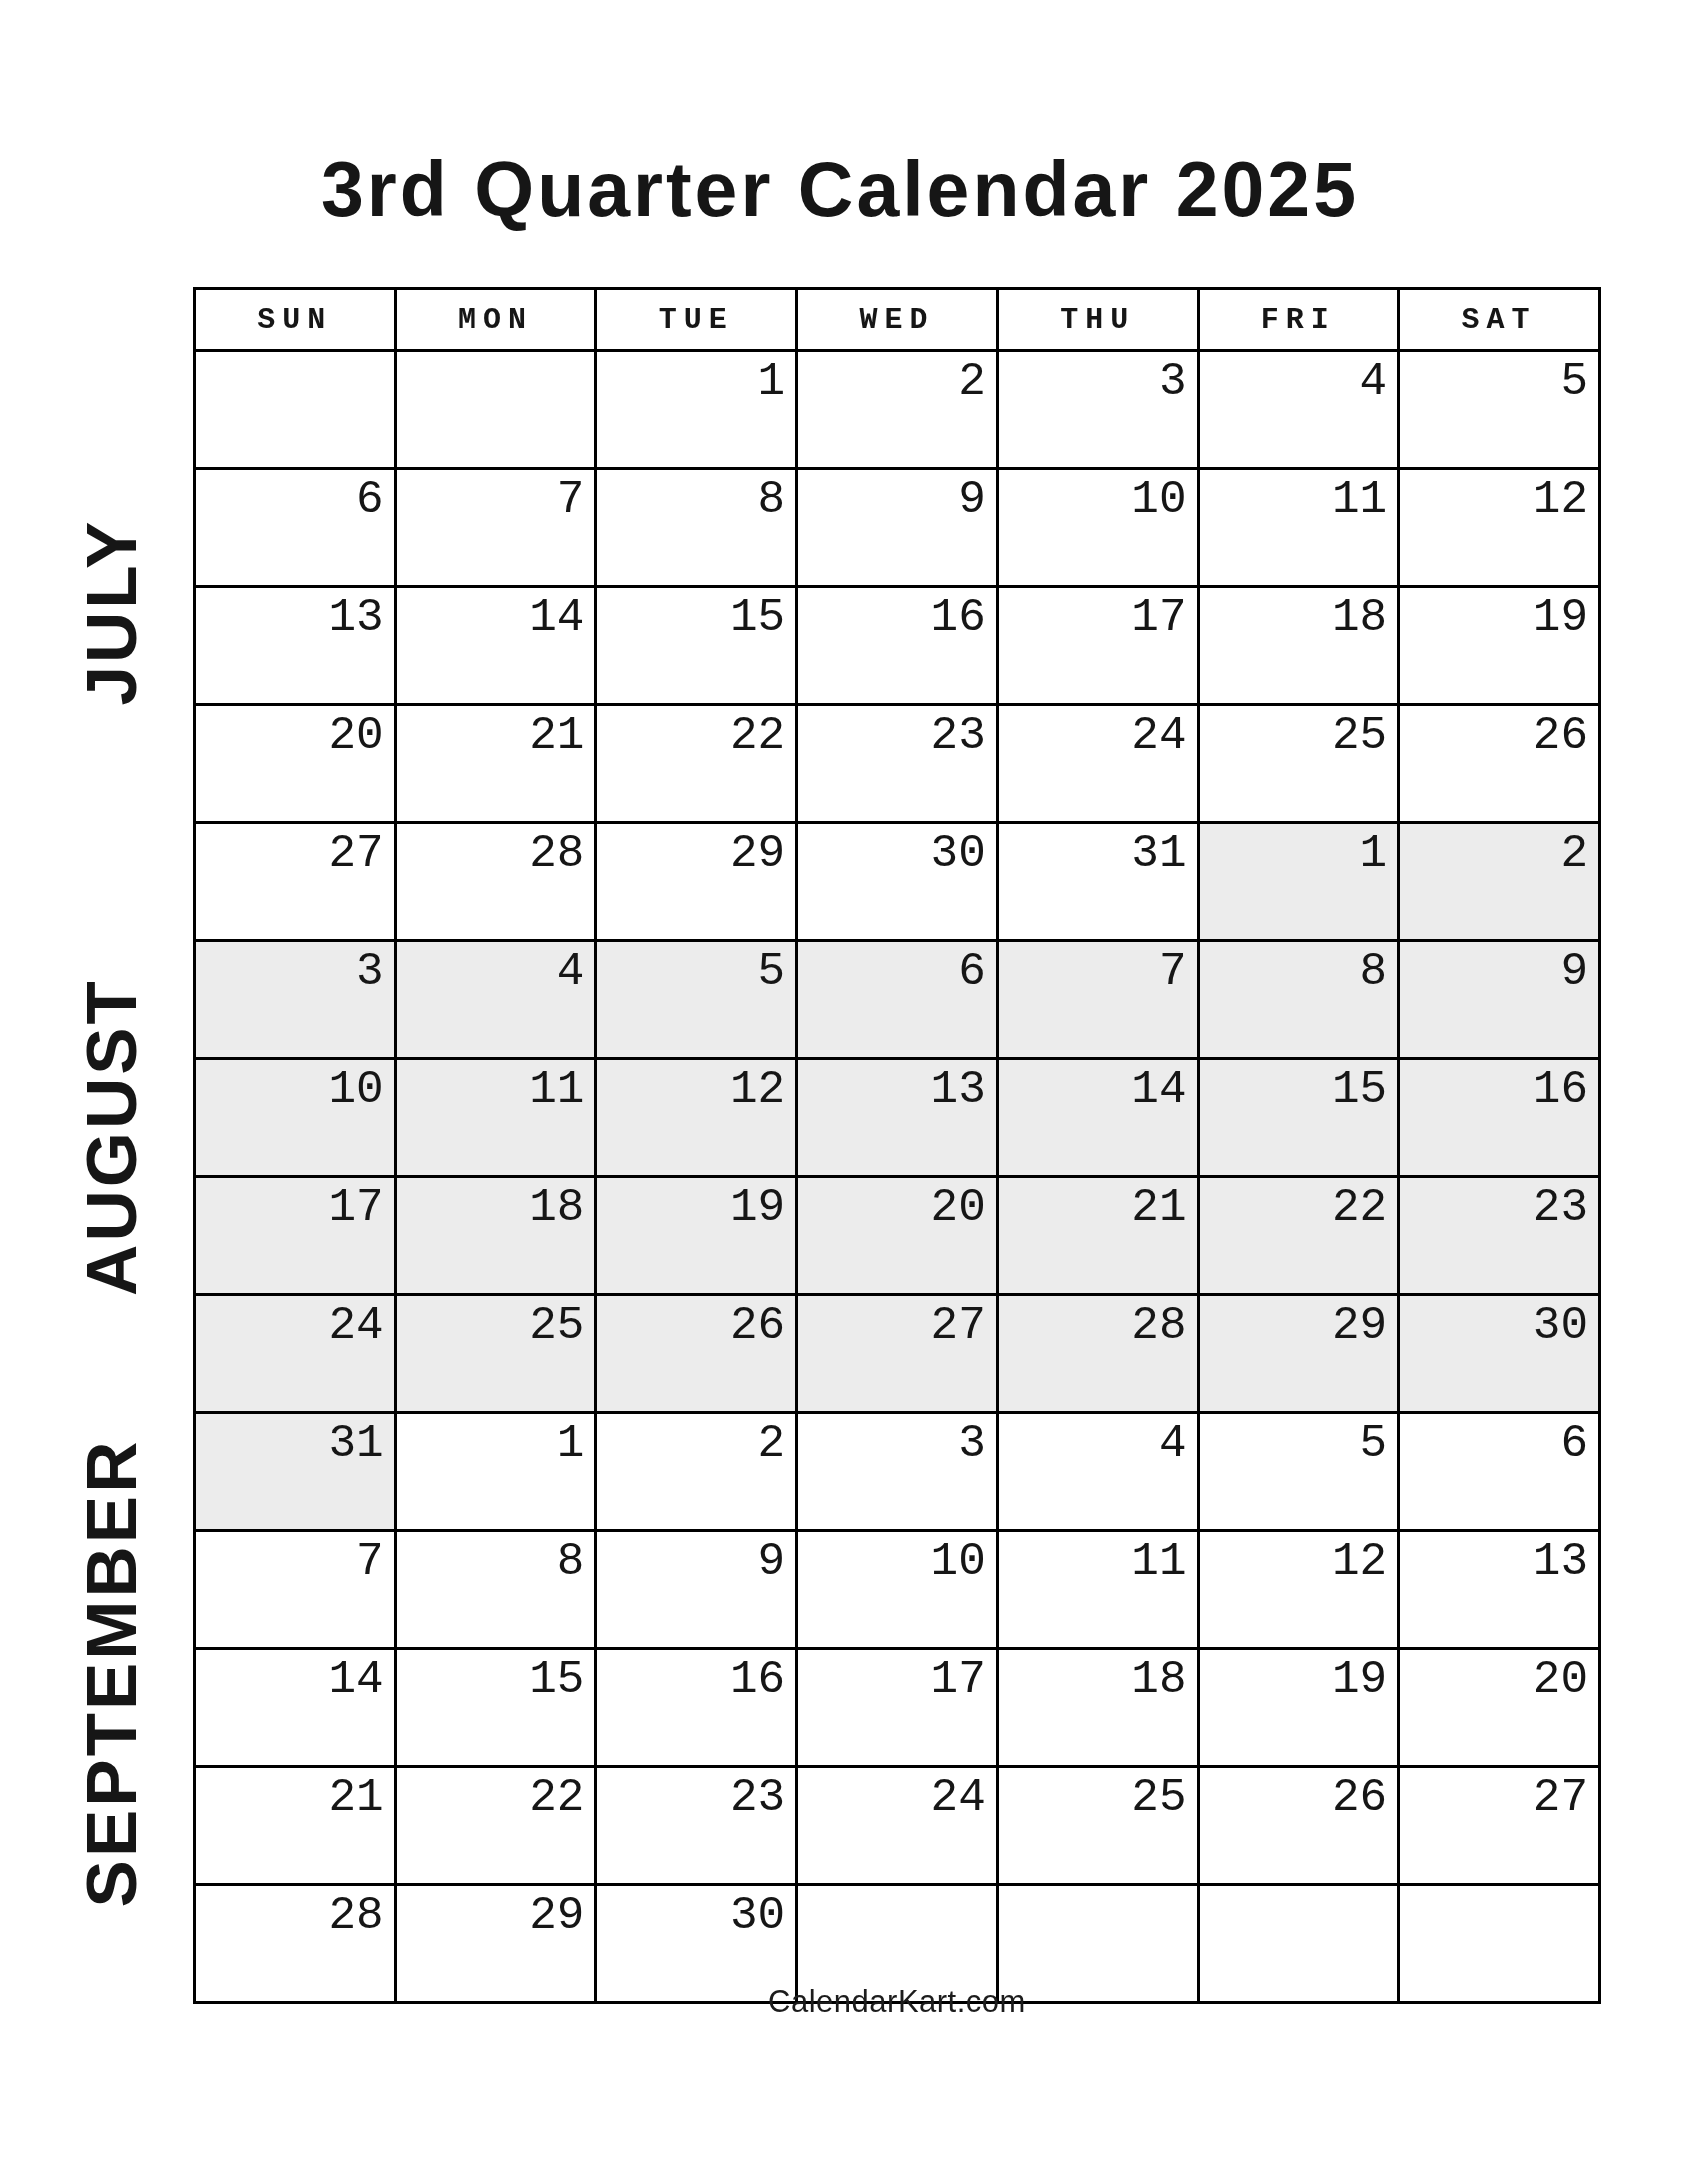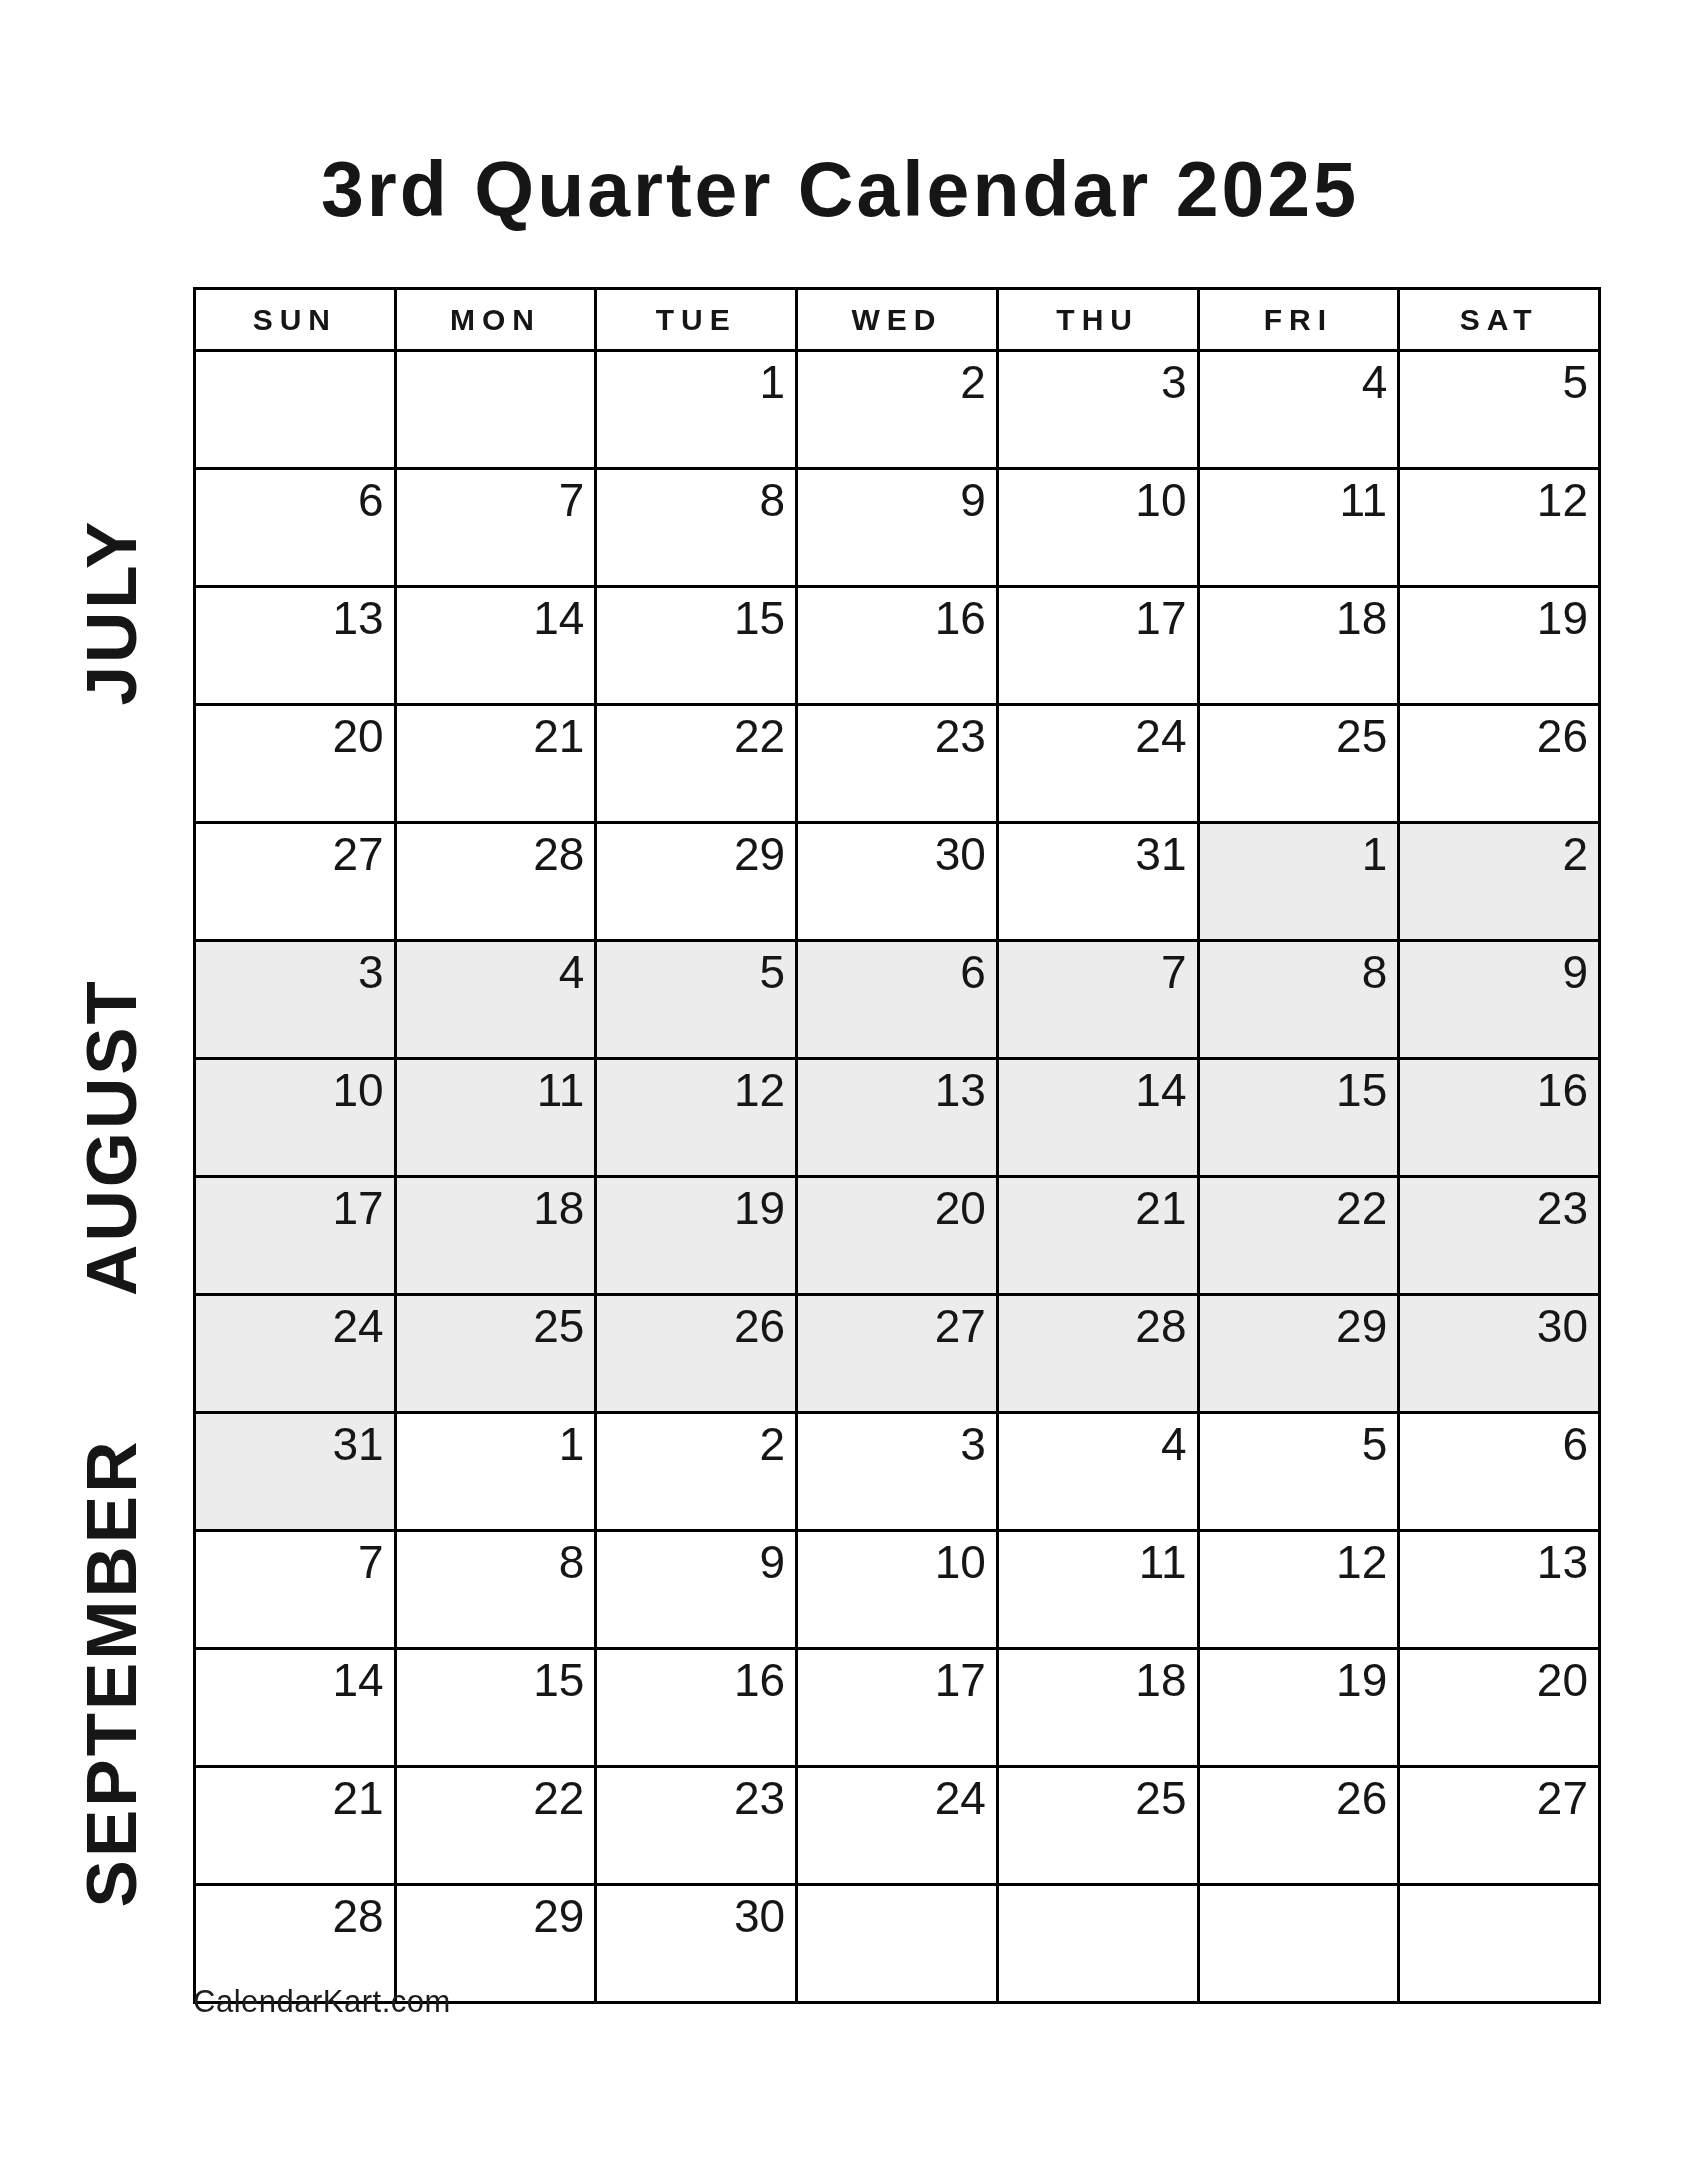--- a/index.html
+++ b/index.html
@@ -23,20 +23,21 @@
     color: #161616;
     white-space: nowrap;
   }
 
   table.calendar {
     position: absolute;
     left: 193px; top: 287px;
     width: 1408px;
     border-collapse: collapse;
     table-layout: fixed;
+    font-family: Liberation Mono, monospace;
   }
   table.calendar th, table.calendar td {
     border: 3px solid #000000;
     background: #ffffff;
   }
   table.calendar th {
     height: 57px;
     font-size: 30px;
     font-weight: bold;
     letter-spacing: 7px;
@@ -64,20 +65,21 @@
     letter-spacing: 3px;
     color: #161616;
   }
   .month-july { top: 612px; }
   .month-august { top: 1137px; }
   .month-september { top: 1673px; }
 
   .footer {
     position: absolute;
     top: 1984px; left: 193px; width: 1408px;
+    text-align: center;
     font-size: 31px;
     letter-spacing: 0.5px;
     color: #1c1c1c;
   }
 </style>
 </head>
 <body>
 
 <div class="page">
 

